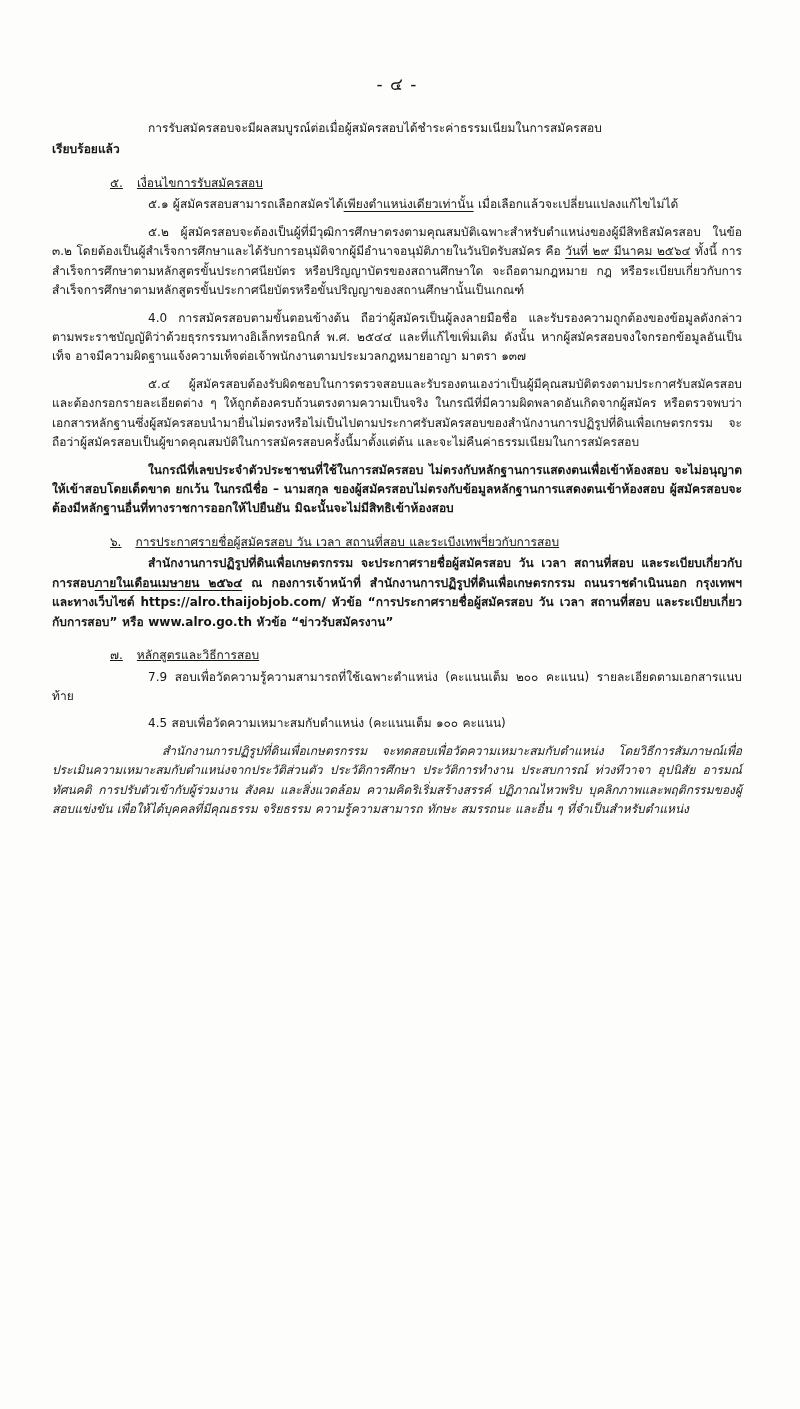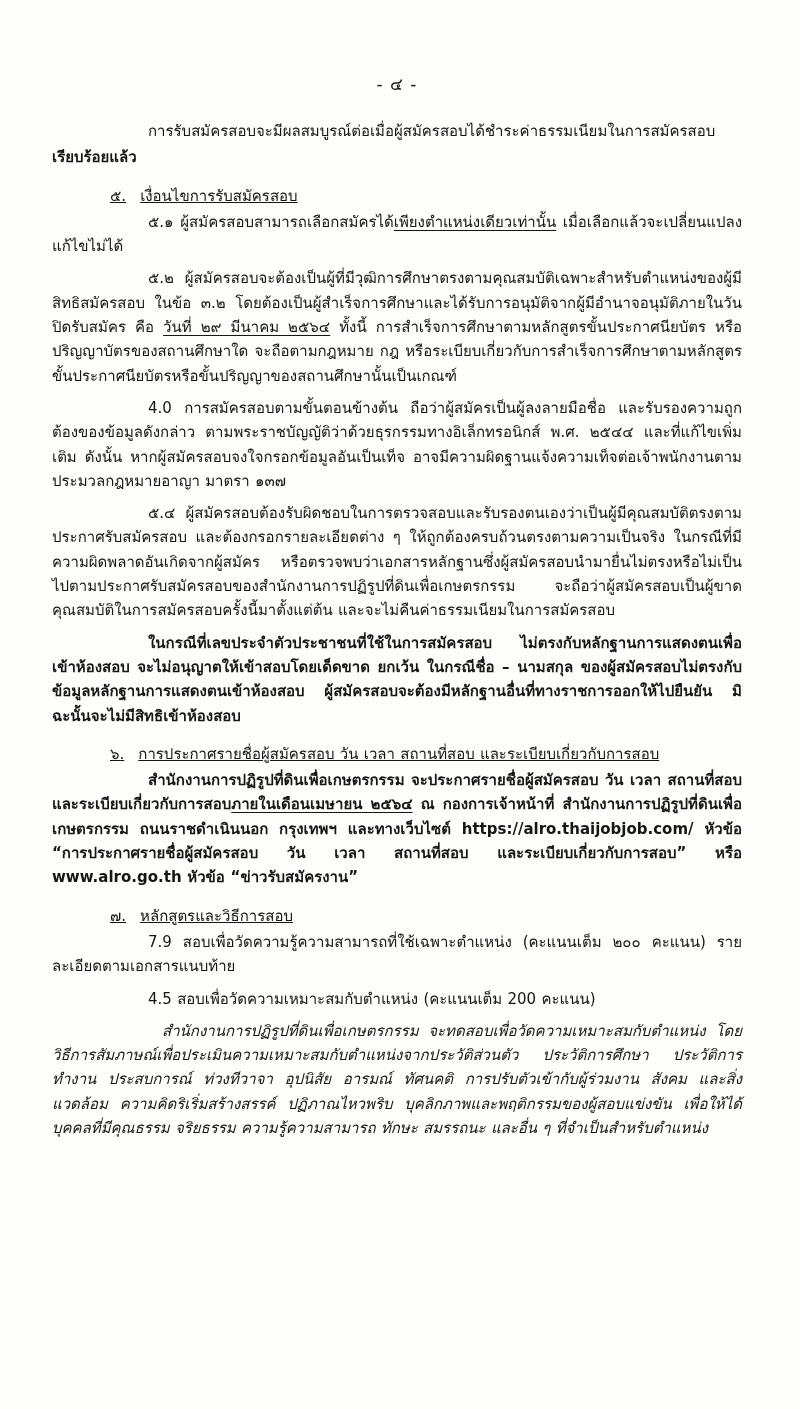--- a/index.html
+++ b/index.html
@@ -23,21 +23,21 @@
     background: #fdfdfb;
   }
   .page-number {
     text-align: center;
     font-size: 17px;
     letter-spacing: 1px;
     margin: 10px 0 22px 0;
   }
   p {
     margin: 0 0 2px 0;
-    font-size: 15px;
+    font-size: 12px;
     line-height: 1.62;
     text-align: justify;
     text-justify: inter-word;
     word-spacing: 0.5px;
   }
   .indent-lg { text-indent: 96px; }
   .indent-xl { text-indent: 110px; font-style: italic; }
   .noindent { text-indent: 0; }
   .section-head {
     text-indent: 58px;
@@ -88,40 +88,40 @@
   <p class="indent-lg">
     <span>๕.๔</span>
     <span>ผู้สมัครสอบต้องรับผิดชอบในการตรวจสอบและรับรองตนเองว่าเป็นผู้มีคุณสมบัติตรงตามประกาศรับสมัครสอบ  และต้องกรอกรายละเอียดต่าง ๆ ให้ถูกต้องครบถ้วนตรงตามความเป็นจริง ในกรณีที่มีความผิดพลาดอันเกิดจากผู้สมัคร  หรือตรวจพบว่าเอกสารหลักฐานซึ่งผู้สมัครสอบนำมายื่นไม่ตรงหรือไม่เป็นไปตามประกาศรับสมัครสอบของสำนักงานการปฏิรูปที่ดินเพื่อเกษตรกรรม  จะถือว่าผู้สมัครสอบเป็นผู้ขาดคุณสมบัติในการสมัครสอบครั้งนี้มาตั้งแต่ต้น  และจะไม่คืนค่าธรรมเนียมในการสมัครสอบ</span>
   </p>
 
   <div class="spacer-sm"></div>
 
   <p class="indent-lg block">ในกรณีที่เลขประจำตัวประชาชนที่ใช้ในการสมัครสอบ  ไม่ตรงกับหลักฐานการแสดงตนเพื่อเข้าห้องสอบ  จะไม่อนุญาตให้เข้าสอบโดยเด็ดขาด  ยกเว้น  ในกรณีชื่อ – นามสกุล  ของผู้สมัครสอบไม่ตรงกับข้อมูลหลักฐานการแสดงตนเข้าห้องสอบ  ผู้สมัครสอบจะต้องมีหลักฐานอื่นที่ทางราชการออกให้ไปยืนยัน  มิฉะนั้นจะไม่มีสิทธิเข้าห้องสอบ</p>
 
   <p class="section-head">
-    <span class="num">๖.</span><span>การประกาศรายชื่อผู้สมัครสอบ  วัน  เวลา  สถานที่สอบ  และระเบียบเกี่ยวกับการสอบ</span>
+    <span class="num">๖.</span><span>การประกาศรายชื่อผู้สมัครสอบ  วัน  เวลา  สถานที่สอบ  และระเบีงเทพฯี่ยวกับการสอบ</span>
   </p>
 
   <p class="indent-lg block">
     <span>สำนักงานการปฏิรูปที่ดินเพื่อเกษตรกรรม จะประกาศรายชื่อผู้สมัครสอบ วัน เวลา สถานที่สอบ และระเบียบเกี่ยวกับการสอบ</span><span class="u">ภายในเดือนเมษายน ๒๕๖๔</span><span> ณ กองการเจ้าหน้าที่ สำนักงานการปฏิรูปที่ดินเพื่อเกษตรกรรม ถนนราชดำเนินนอก กรุงเทพฯ และทางเว็บไซต์ https://alro.thaijobjob.com/ หัวข้อ “การประกาศรายชื่อผู้สมัครสอบ วัน เวลา สถานที่สอบ และระเบียบเกี่ยวกับการสอบ” หรือ www.alro.go.th หัวข้อ “ข่าวรับสมัครงาน”</span>
   </p>
 
   <p class="section-head">
     <span class="num">๗.</span><span>หลักสูตรและวิธีการสอบ</span>
   </p>
 
   <p class="indent-lg">
     <span>7.9</span>
     <span>สอบเพื่อวัดความรู้ความสามารถที่ใช้เฉพาะตำแหน่ง (คะแนนเต็ม ๒๐๐ คะแนน) รายละเอียดตามเอกสารแนบท้าย</span>
   </p>
 
   <div class="spacer-sm"></div>
 
   <p class="indent-lg">
     <span>4.5</span>
-    <span>สอบเพื่อวัดความเหมาะสมกับตำแหน่ง (คะแนนเต็ม 200 คะแนน)</span>
+    <span>สอบเพื่อวัดความเหมาะสมกับตำแหน่ง (คะแนนเต็ม ๑๐๐ คะแนน)</span>
   </p>
 
   <div class="spacer-sm"></div>
 
   <p class="indent-xl">สำนักงานการปฏิรูปที่ดินเพื่อเกษตรกรรม  จะทดสอบเพื่อวัดความเหมาะสมกับตำแหน่ง โดยวิธีการสัมภาษณ์เพื่อประเมินความเหมาะสมกับตำแหน่งจากประวัติส่วนตัว ประวัติการศึกษา ประวัติการทำงาน ประสบการณ์ ท่วงทีวาจา อุปนิสัย อารมณ์ ทัศนคติ การปรับตัวเข้ากับผู้ร่วมงาน สังคม และสิ่งแวดล้อม ความคิดริเริ่มสร้างสรรค์ ปฏิภาณไหวพริบ บุคลิกภาพและพฤติกรรมของผู้สอบแข่งขัน เพื่อให้ได้บุคคลที่มีคุณธรรม จริยธรรม ความรู้ความสามารถ ทักษะ สมรรถนะ และอื่น ๆ ที่จำเป็นสำหรับตำแหน่ง</p>
 
 </div>
 
 </body></html>

